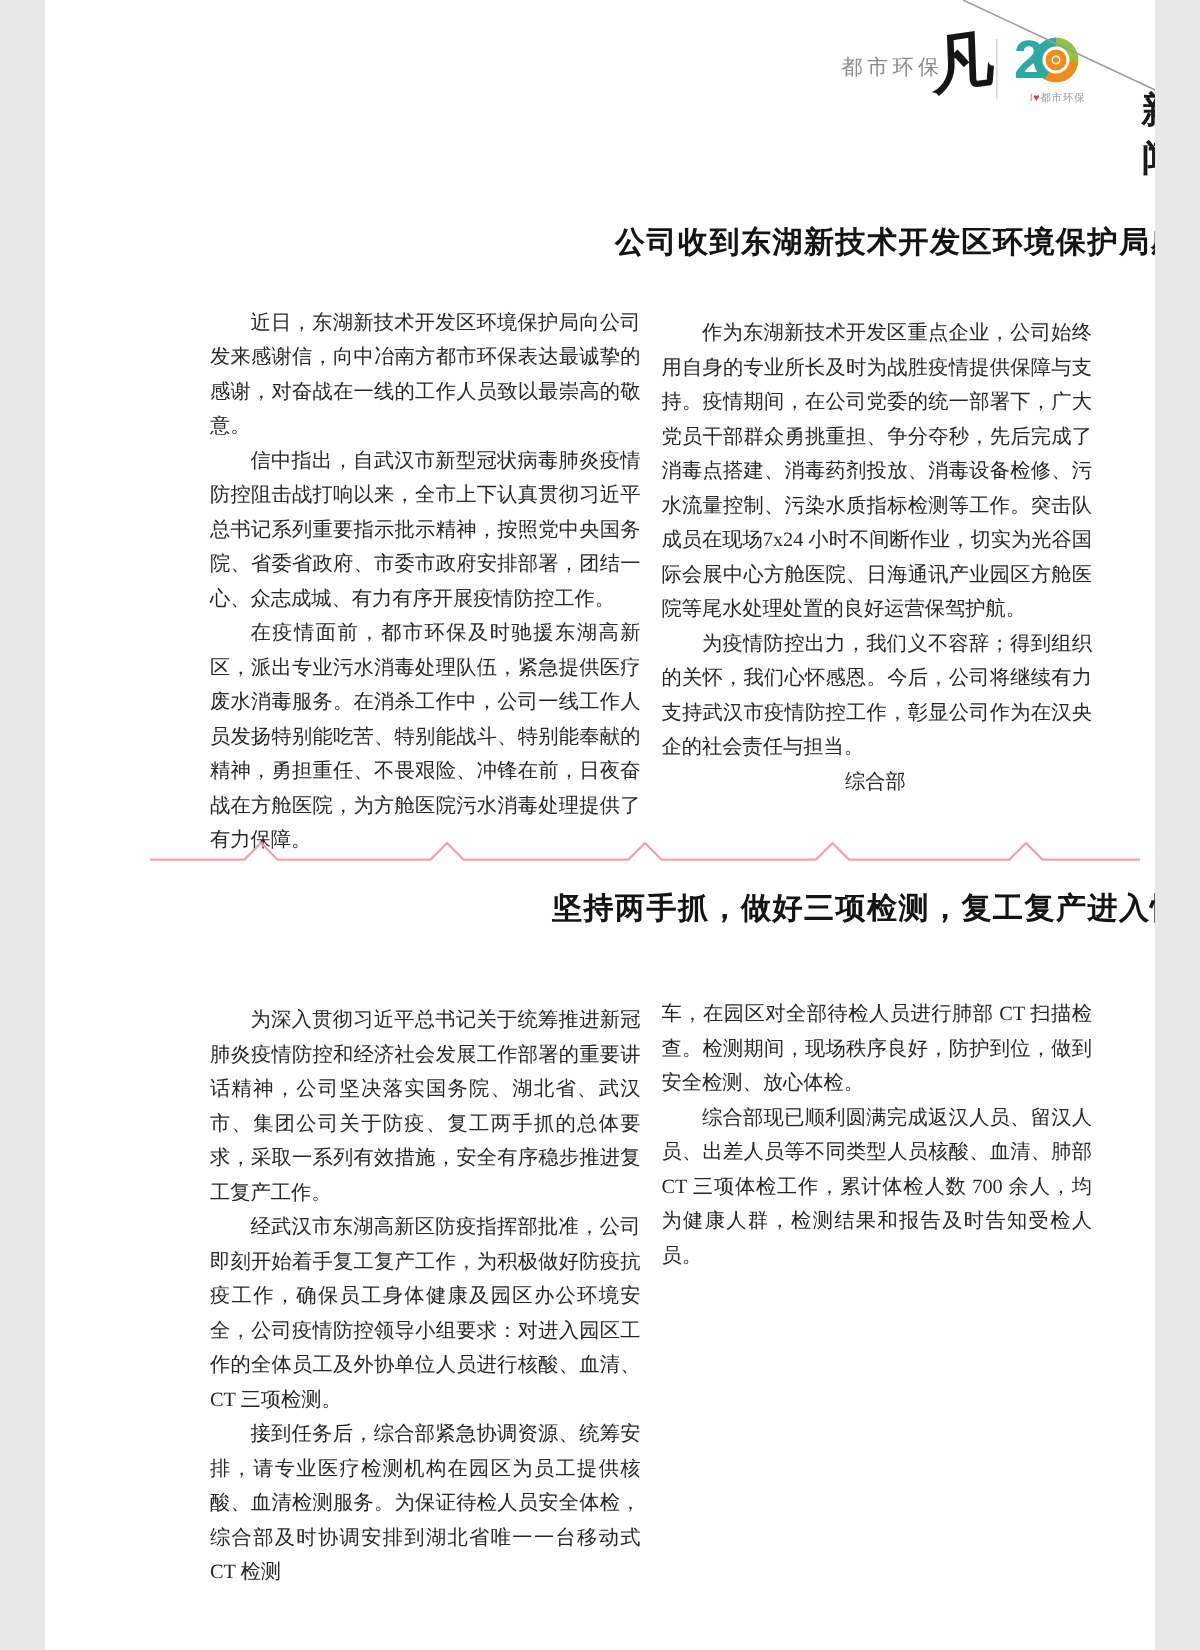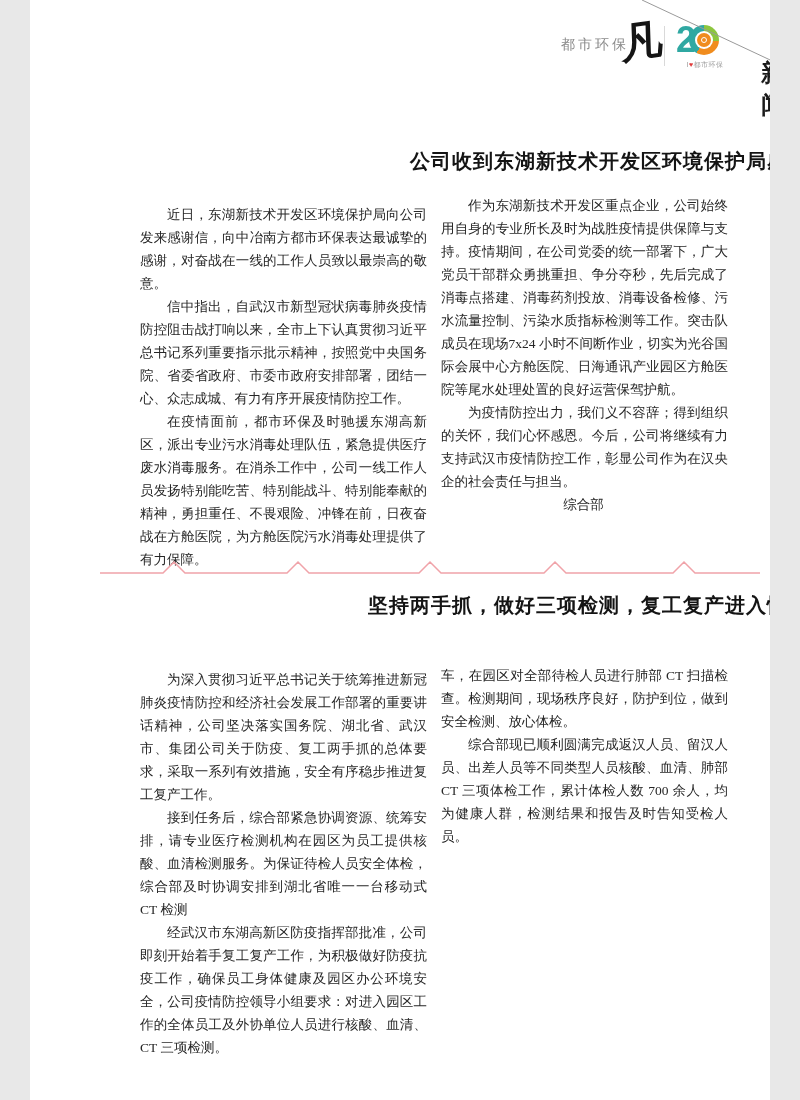--- a/index.html
+++ b/index.html
@@ -80,21 +80,21 @@
   .title-2 { top:592px; }
 
   .col {
     position:absolute; width:287px;
     font-size:13.5px; line-height:23px; color:#262626;
     text-align:justify; text-justify:inter-ideograph;
   }
   .col p { margin:0; text-indent:2em; }
   .col p.no-indent { text-indent:0; }
   .a1-left  { left:110px; top:203px; }
-  .a1-right { left:411px; top:194px; }
+  .a1-right { left:411px; top:210px; }
   .a2-left  { left:110px; top:668px; }
   .a2-right { left:411px; top:664px; }
   .byline {
     text-align:center; font-weight:normal; text-indent:0 !important;
     padding-right:2px;
   }
 
   .zigzag { position:absolute; left:70px; top:558px; width:660px; height:22px; }
 </style>
 </head>
@@ -143,22 +143,22 @@
   </div>
 
   <svg class="zigzag" viewBox="0 0 660 22">
     <polyline points="0,15 63,15 74,4 85,15 187,15 198,4 209,15 319,15 330,4 341,15 444,15 455,4 466,15 573,15 584,4 595,15 660,15" fill="none" stroke="#f0a3a9" stroke-width="1.5"></polyline>
   </svg>
 
   <div class="article-title title-2">坚持两手抓，做好三项检测，复工复产进入快车道</div>
 
   <div class="col a2-left">
     <p>为深入贯彻习近平总书记关于统筹推进新冠肺炎疫情防控和经济社会发展工作部署的重要讲话精神，公司坚决落实国务院、湖北省、武汉市、集团公司关于防疫、复工两手抓的总体要求，采取一系列有效措施，安全有序稳步推进复工复产工作。</p>
+    <p>经武汉市东湖高新区防疫指挥部批准，公司即刻开始着手复工复产工作，为积极做好防疫抗疫工作，确保员工身体健康及园区办公环境安全，公司疫情防控领导小组要求：对进入园区工作的全体员工及外协单位人员进行核酸、血清、CT 三项检测。</p>
     <p>接到任务后，综合部紧急协调资源、统筹安排，请专业医疗检测机构在园区为员工提供核酸、血清检测服务。为保证待检人员安全体检，综合部及时协调安排到湖北省唯一一台移动式 CT 检测</p>
-    <p>经武汉市东湖高新区防疫指挥部批准，公司即刻开始着手复工复产工作，为积极做好防疫抗疫工作，确保员工身体健康及园区办公环境安全，公司疫情防控领导小组要求：对进入园区工作的全体员工及外协单位人员进行核酸、血清、CT 三项检测。</p>
   </div>
 
   <div class="col a2-right">
     <p class="no-indent">车，在园区对全部待检人员进行肺部 CT 扫描检查。检测期间，现场秩序良好，防护到位，做到安全检测、放心体检。</p>
     <p>综合部现已顺利圆满完成返汉人员、留汉人员、出差人员等不同类型人员核酸、血清、肺部 CT 三项体检工作，累计体检人数 700 余人，均为健康人群，检测结果和报告及时告知受检人员。</p>
   </div>
 
 </div>
 
 </body></html>

